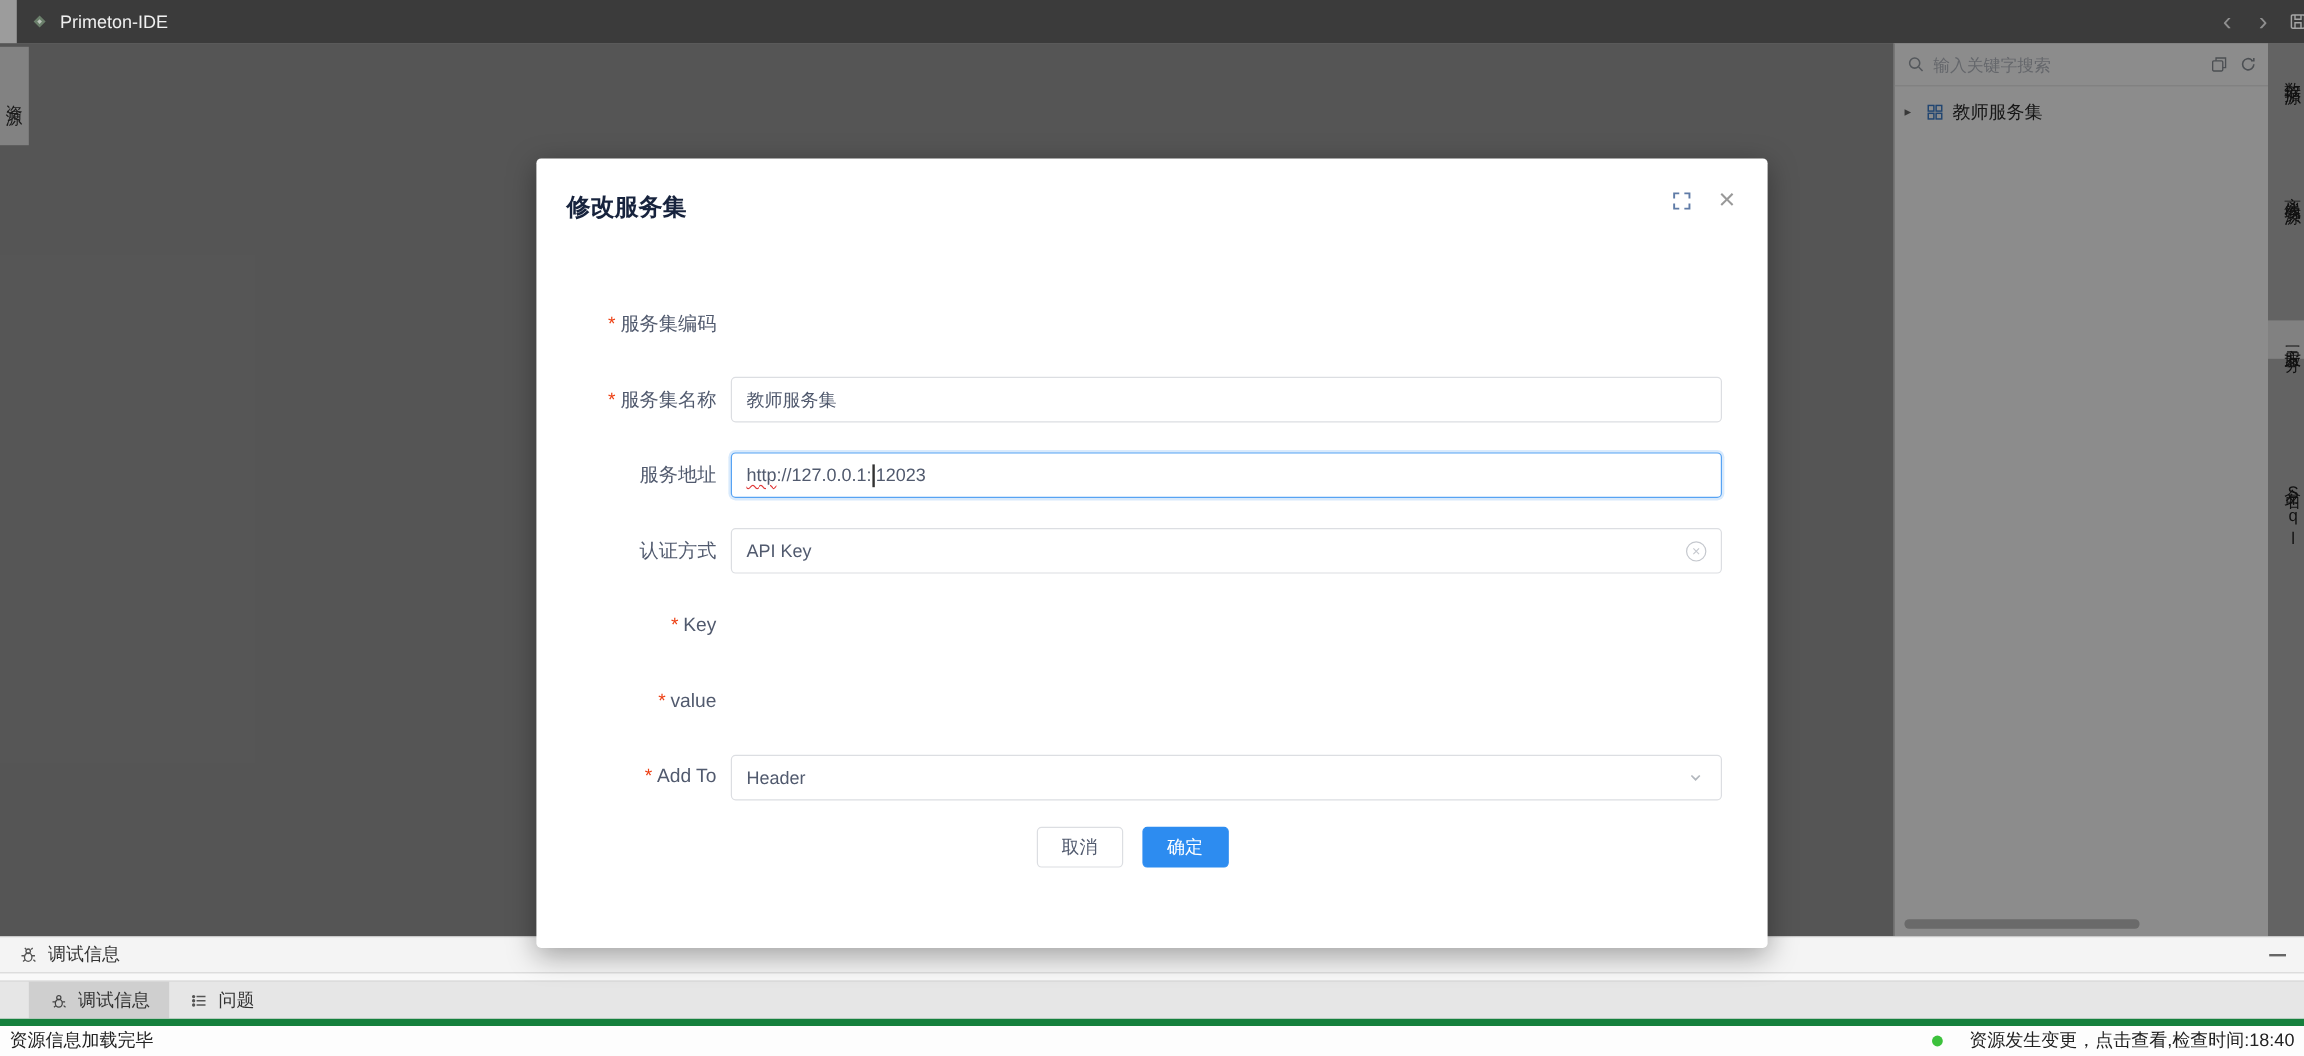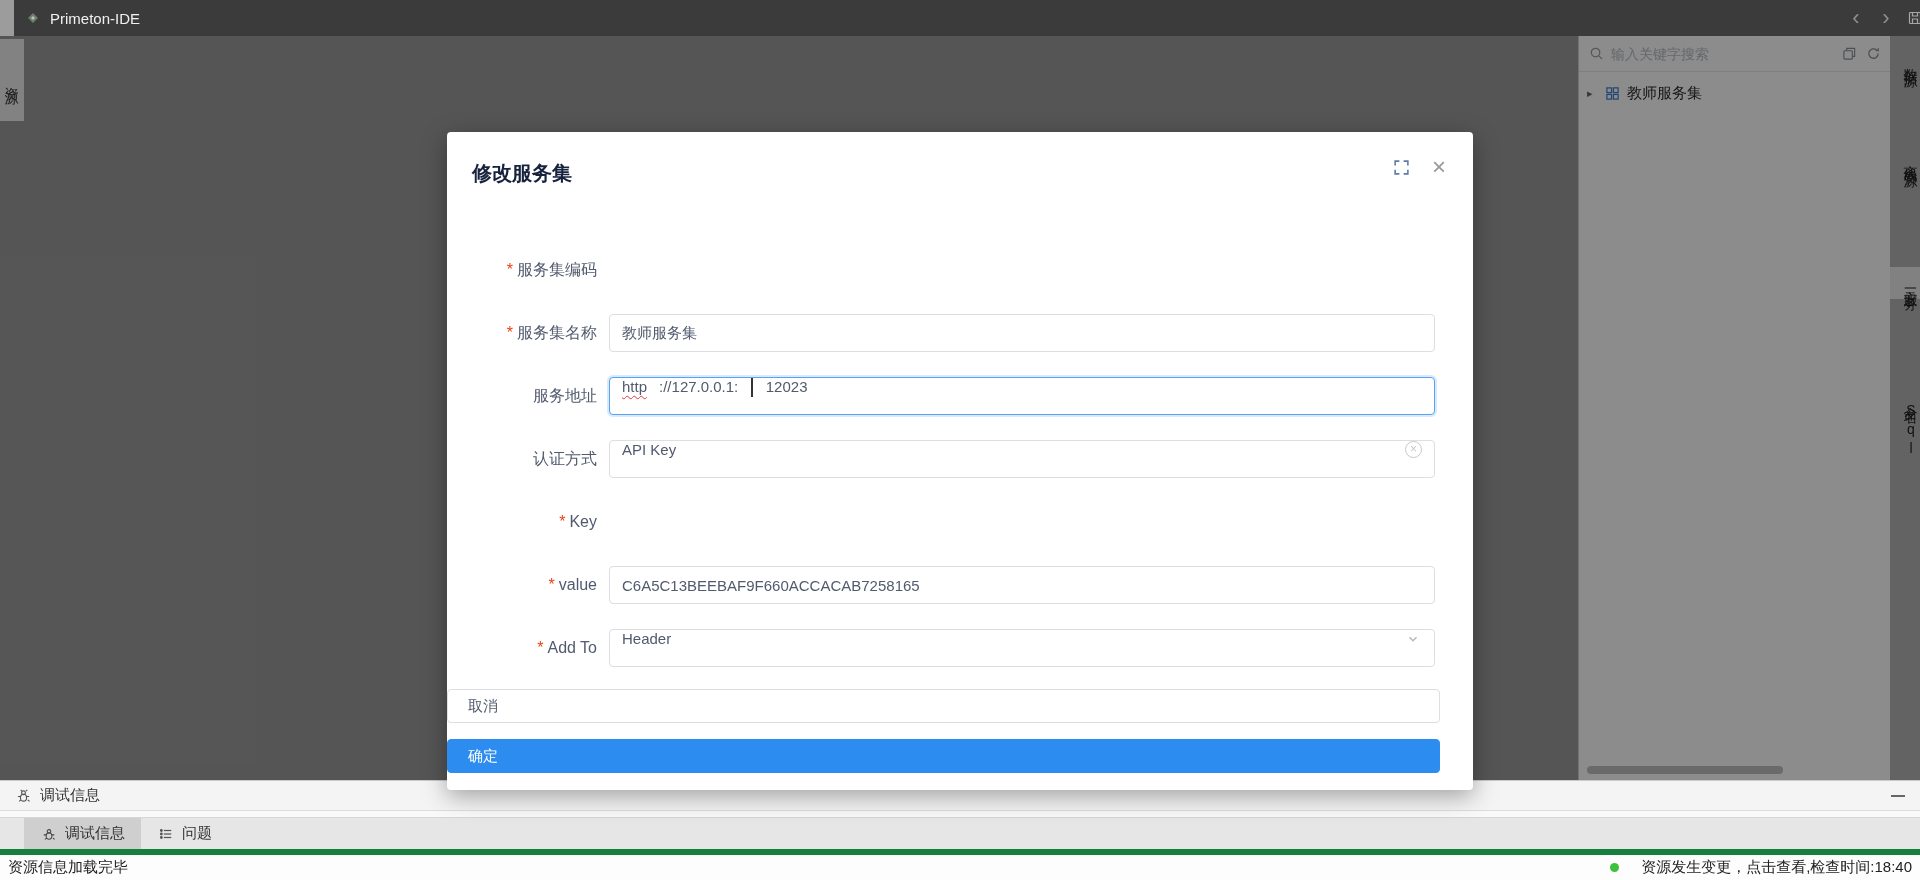--- a/index.html
+++ b/index.html
@@ -44,32 +44,32 @@
   .modal-corner { position:absolute; top:26px; width:18px; height:18px; display:flex; align-items:center; justify-content:center; cursor:pointer; }
   .corner-full { right:63px; }
   .corner-close { right:25px; color:#999; font-size:24px; line-height:18px; }
 
   .form-row { display:flex; align-items:center; height:44px; margin:0 38px 19px 0; }
   .form-label { width:162px; padding-right:12px; text-align:right; font-size:16px; color:#515a6e; white-space:nowrap; }
   .req .form-label-text::before { content:"*"; color:#ed4014; margin-right:4px; }
   .ctrl { flex:1; height:38px; border:1px solid #dcdee2; border-radius:4px; padding:0 12px;
           font-size:15px; color:#515a6e; background:#fff; }
   input.ctrl { outline:none; }
-  div.ctrl { display:flex; align-items:flex-start;gap:12px; }
+  div.ctrl { display:flex; align-items:center; }
   .ctrl.disabled { background:#f7f8fa; color:#b9bfc7; }
   .ctrl.focused { border-color:#57a3f3; box-shadow:0 0 0 2px rgba(45,140,240,0.18); }
   .misspell { text-decoration:underline; text-decoration-style:wavy; text-decoration-color:#e03a3a;
               text-decoration-thickness:1px; text-underline-offset:3px; }
   .caret { display:inline-block; width:1.5px; height:19px; background:#333; margin:0 1px; animation:blink 1s steps(1) infinite; }
   @keyframes blink { 50% { opacity:0; } }
   .ctrl.select { justify-content:space-between; cursor:pointer; }
   .clear-circle { width:17px; height:17px; border:1px solid #c5c8ce; border-radius:50%; color:#c5c8ce;
                   font-size:12px; line-height:15px; text-align:center; cursor:pointer; flex:0 0 auto; }
 
-  .modal-actions { display:flex; justify-content:center; gap:16px; margin:18px 33px 0 0;flex-direction:column; }
+  .modal-actions { display:flex; justify-content:center; gap:16px; margin:18px 33px 0 0; }
   .btn { height:34px; padding:0 20px; border-radius:4px; font-size:15px; display:flex; align-items:center; cursor:pointer; }
   .btn-default { background:#fff; border:1px solid #dcdee2; color:#515a6e; }
   .btn-primary { background:#2d8cf0; border:1px solid #2d8cf0; color:#fff; }
 
   
   .debug-bar { position:absolute; top:780px; left:0; width:1920px; height:31px; background:#f4f4f4;
                border-top:1px solid #c9c9c9; border-bottom:1px solid #ddd; display:flex; align-items:center; padding:0 14px; gap:8px; }
   .debug-bar-label { font-size:15px; color:#333; }
   .minimize-btn { margin-left:auto; width:16px; height:16px; display:flex; align-items:center; justify-content:center; cursor:pointer; }
   .minimize-bar { width:14px; height:2px; background:#666; }
@@ -197,21 +197,20 @@
         <span class="clear-circle">×</span>
       </div>
     </div>
 
     <div class="form-row req">
       <div class="form-label"><span class="form-label-text">Key</span></div>
     </div>
 
     <div class="form-row req">
       <div class="form-label"><span class="form-label-text">value</span></div>
-      <input class="ctrl" value="C6A5C13BEEBAF9F660ACCACAB7258165" style="">
     </div>
 
     <div class="form-row req">
       <div class="form-label"><span class="form-label-text">Add To</span></div>
       <div class="ctrl select">
         <span>Header</span>
         <span class="icon-btn">
           <svg width="14" height="14" viewBox="0 0 16 16" fill="none" stroke="#b2b7bd" stroke-width="1.6">
               <path d="M4 6l4 4 4-4"></path>
             </svg>

